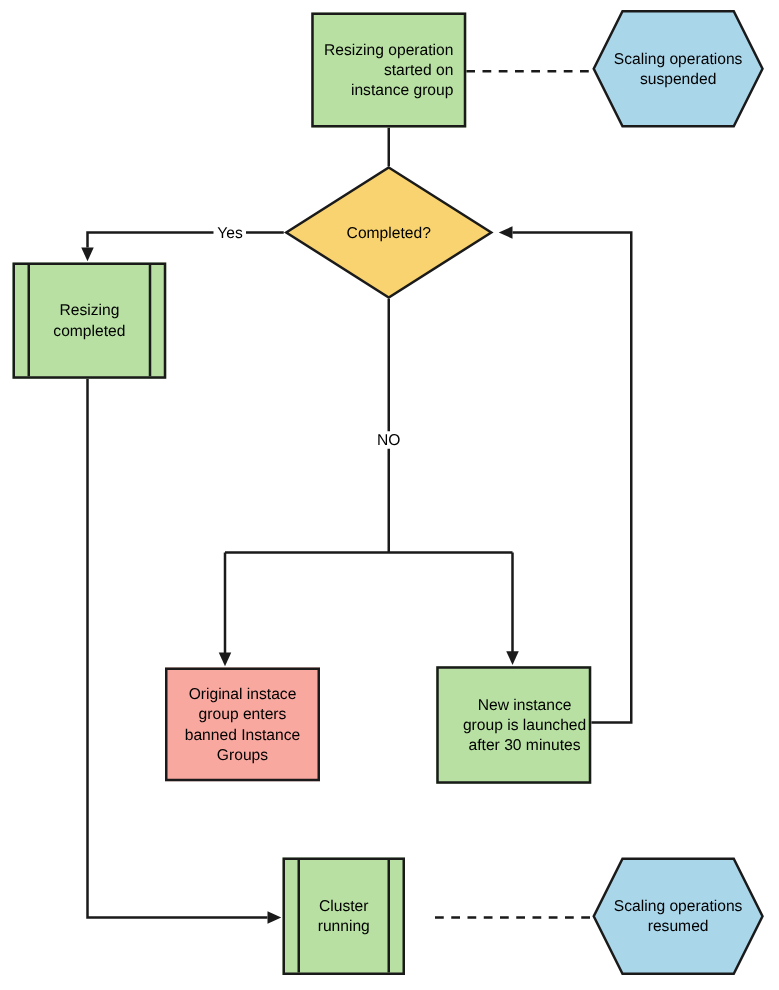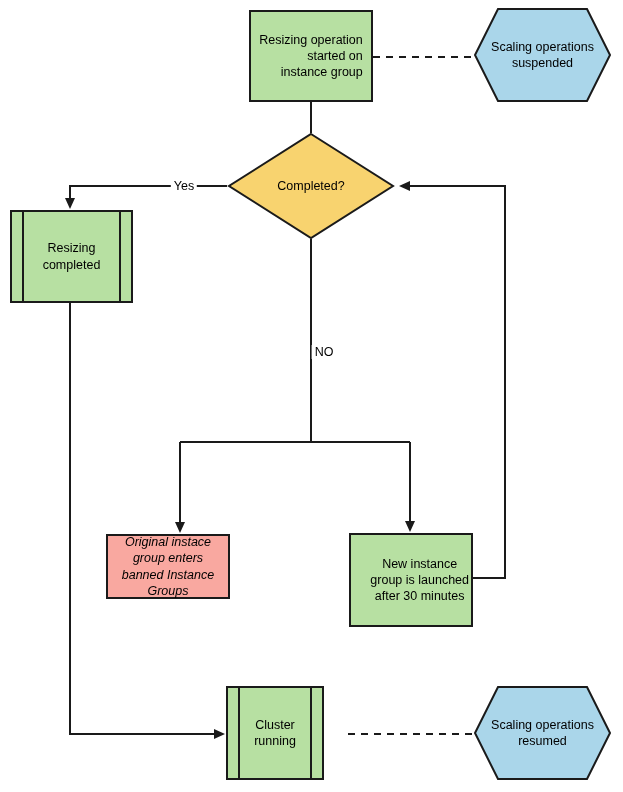--- a/index.html
+++ b/index.html
@@ -80,21 +80,21 @@
 completed</div>
   </div>
 
   <div class="node" style="left:227px;top:133px;width:168px;height:106px;">
     <svg class="shape-svg" viewBox="0 0 168 106">
       <polygon points="84,1 166,53 84,105 2,53" fill="#f8d36f"></polygon>
     </svg>
     <div class="label">Completed?</div>
   </div>
 
-  <div class="node process fill-red" style="left:106px;top:534px;width:124px;height:65px;font-style:italic;">
+  <div class="node process fill-red" style="left:132px;top:534px;width:124px;height:91px;">
     <div class="label">Original instace
 group enters
 banned Instance
 Groups</div>
   </div>
 
   <div class="node process fill-green" style="left:349px;top:533px;width:124px;height:94px;justify-content:flex-end;">
     <div class="label">New instance
 group is launched
 after 30 minutes</div>
@@ -109,15 +109,15 @@
 
   <div class="node" style="left:473px;top:686px;width:139px;height:94px;">
     <svg class="shape-svg" viewBox="0 0 139 94">
       <polygon points="25,1 114,1 137,47 114,93 25,93 2,47" fill="#aad6ea"></polygon>
     </svg>
     <div class="label">Scaling operations
 resumed</div>
   </div>
 
   <div class="edge-label" style="left:136px;top:186px;margin-left:48px;">Yes</div>
-  <div class="edge-label" style="left:324px;top:352px;">NO</div>
+  <div class="edge-label" style="left:311px;top:352px;">NO</div>
 
 </div>
 
 </body></html>

